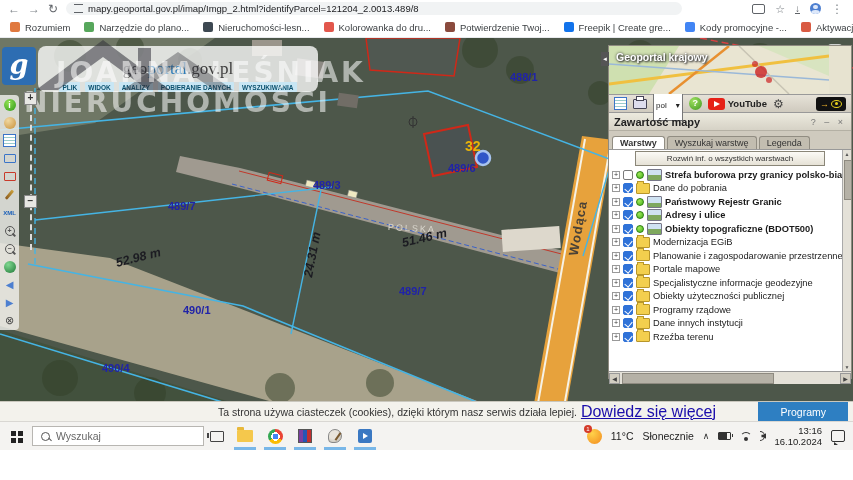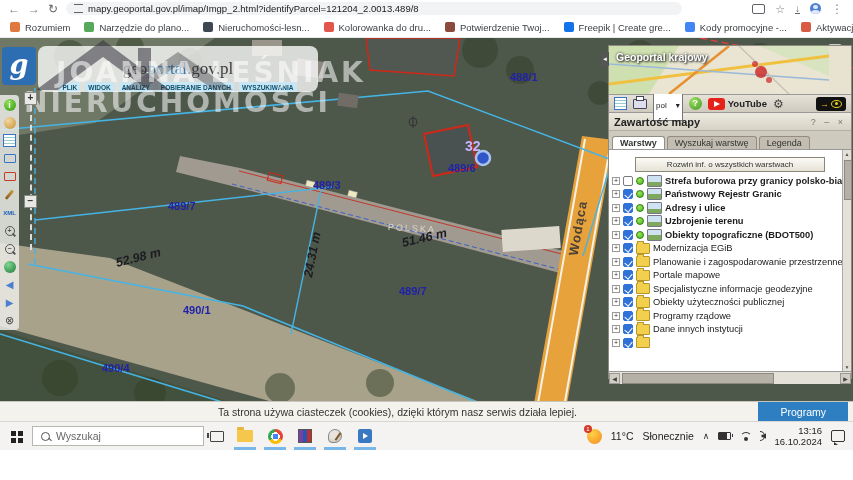--- a/index.html
+++ b/index.html
@@ -16,21 +16,21 @@
   .dl{position:relative;color:#5f6368;font-size:10px;line-height:9px;border-bottom:1.5px solid #5f6368;padding-bottom:0}
   .castico{width:11px;height:8px;border:1.3px solid #5f6368;border-radius:2px;position:relative}
   #bm-row{position:absolute;left:0;top:17px;width:853px;height:21px;background:#fff;border-bottom:1px solid #e8eaed;display:flex;align-items:center;gap:14px;padding-left:10px;box-sizing:border-box}
   .bm{display:flex;align-items:center;gap:5px;font-size:9.5px;color:#3c4043;white-space:nowrap}
   .bm-ico{width:10px;height:10px;border-radius:2px;flex:0 0 auto}
   
   #map{position:absolute;left:0;top:38px;width:853px;height:363px;background:#4d574a;overflow:hidden}
   #mapsvg{position:absolute;left:0;top:0}
   .mlabel{position:absolute;white-space:nowrap;transform-origin:left center}
   .mlabel.parcel{color:#2023a8;font-weight:bold;font-size:11px}
-  .mlabel.houseno{color:#c4b5fd;font-weight:bold;font-size:14px}
+  .mlabel.houseno{color:#eab308;font-weight:bold;font-size:14px}
   .mlabel.meas{color:#1c1c22;font-weight:bold;font-size:12.5px;font-style:italic}
   .mlabel.roadname{color:#d9d6cd;font-size:9px;letter-spacing:2px}
   .mlabel.street{color:#4a4237;font-weight:bold;font-size:13px;letter-spacing:1px}
   
   #wm{position:absolute;left:0;top:0;width:420px;height:130px;z-index:6;pointer-events:none}
   .wm-line{position:absolute;color:rgba(255,255,255,.55);font-weight:bold;letter-spacing:3px;font-size:28px;font-family:"DejaVu Sans",sans-serif}
   
   #gp-box{position:absolute;left:38px;top:8px;width:280px;height:46px;background:rgba(255,255,255,.78);border-radius:8px;z-index:5;padding-top:13px;box-sizing:border-box;text-align:center}
   #gp-title{font-family:"Liberation Serif",serif;font-size:17px;color:#3d3d3d}
   #gp-title .blue{color:#2e7cb8}
@@ -79,21 +79,21 @@
   .blackbtn .arr{color:#f0b32c;font-size:9px;font-weight:bold;line-height:10px}
   .beye{width:11px;height:8px;border:1.4px solid #e8d21f;border-radius:50%;position:relative;box-sizing:border-box}
   .beye::after{content:"";position:absolute;left:2.6px;top:1.1px;width:3px;height:3px;border-radius:50%;background:#e8d21f}
   #ptitle{height:17px;display:flex;align-items:center;padding:0 5px;background:linear-gradient(#eceade,#d6d2c6);border-bottom:1px solid #b4b0a4}
   #ptitle .t{font-weight:bold;font-size:11px;color:#222}
   #ptitle .wbtns{margin-left:auto;color:#777;font-size:9px;letter-spacing:3px}
   #ptabs{height:16px;display:flex;align-items:flex-end;gap:2px;padding:2px 3px 0;background:#cfcabe;border-bottom:1px solid #999}
   .ptab{background:#c2bdb0;border:1px solid #918d82;border-bottom:none;border-radius:3px 3px 0 0;padding:1px 7px;font-size:9px;color:#333}
   .ptab.active{background:#fff;font-weight:bold}
   #plist{position:relative;background:#fff;height:221px;border-bottom:1px solid #999;overflow:hidden}
-  #expandbtn{margin:7px auto 2px;width:188px;height:13px;border:1px solid #8a8678;background:linear-gradient(#fbfaf6,#e6e2d6);font-size:8px;color:#333;text-align:center;line-height:13px}
+  #expandbtn{margin:1px auto 2px;width:188px;height:13px;border:1px solid #8a8678;background:linear-gradient(#fbfaf6,#e6e2d6);font-size:8px;color:#333;text-align:center;line-height:13px}
   .lrow{display:flex;align-items:center;gap:3px;height:13.5px;padding-left:3px}
   .plusbox{width:8px;height:8px;border:1px solid #999;background:#fff;font-size:7px;line-height:6px;text-align:center;color:#333;box-sizing:border-box;flex:0 0 auto}
   .cb{width:10px;height:10px;border:1px solid #7a7a7a;background:#fff;box-sizing:border-box;border-radius:2px;position:relative;flex:0 0 auto}
   .cb.on{background:#2f72d8;border-color:#2f72d8}
   .cb.on::after{content:"";position:absolute;left:2px;top:1px;width:4px;height:6px;border:solid #fff;border-width:0 1.6px 1.6px 0;transform:rotate(40deg)}
   .gdot{width:8px;height:8px;border-radius:50%;background:radial-gradient(circle at 35% 30%,#a0e858,#46b31e);border:1px solid #2d8010;box-sizing:border-box;flex:0 0 auto}
   .mapico{width:13px;height:10px;border:1px solid #778;background:linear-gradient(#cfe2f2 55%,#7ea85e 55%);flex:0 0 auto;border-radius:1px}
   .folder{width:12px;height:9px;background:#f3cf4e;border:1px solid #b8962a;border-radius:1px;position:relative;flex:0 0 auto}
   .folder::before{content:"";position:absolute;left:0;top:-3px;width:5px;height:2px;background:#f3cf4e;border:1px solid #b8962a;border-bottom:none}
   .llabel{white-space:nowrap;overflow:hidden;font-size:9.3px;color:#1a1a1a;flex:1}
@@ -407,43 +407,42 @@
           <div class="lrow">
             <span class="plusbox">+</span>
             <span class="cb"></span>
             <span class="gdot"></span>
             <span class="mapico"></span>
             <span class="llabel b">Strefa buforowa przy granicy polsko-biało</span>
           </div>
           <div class="lrow">
             <span class="plusbox">+</span>
             <span class="cb on"></span>
+            <span class="folder"></span>
+            <span class="llabel">Dane do pobrania</span>
+          </div>
+          <div class="lrow">
+            <span class="plusbox">+</span>
+            <span class="cb on"></span>
             <span class="gdot"></span>
             <span class="mapico"></span>
             <span class="llabel b">Państwowy Rejestr Granic</span>
           </div>
           <div class="lrow">
             <span class="plusbox">+</span>
             <span class="cb on"></span>
             <span class="gdot"></span>
             <span class="mapico"></span>
             <span class="llabel b">Adresy i ulice</span>
           </div>
           <div class="lrow">
             <span class="plusbox">+</span>
             <span class="cb on"></span>
             <span class="gdot"></span>
             <span class="mapico"></span>
-            <span class="llabel b">Uzbrojenie terenu</span>
-          </div>
-          <div class="lrow">
-            <span class="plusbox">+</span>
-            <span class="cb on"></span>
-            <span class="gdot"></span>
-            <span class="mapico"></span>
             <span class="llabel b">Obiekty topograficzne (BDOT500)</span>
           </div>
           <div class="lrow">
             <span class="plusbox">+</span>
             <span class="cb on"></span>
             <span class="folder"></span>
             <span class="llabel">Modernizacja EGiB</span>
           </div>
           <div class="lrow">
             <span class="plusbox">+</span>
@@ -478,38 +477,40 @@
           <div class="lrow">
             <span class="plusbox">+</span>
             <span class="cb on"></span>
             <span class="folder"></span>
             <span class="llabel">Dane innych instytucji</span>
           </div>
           <div class="lrow">
             <span class="plusbox">+</span>
             <span class="cb on"></span>
             <span class="folder"></span>
+            <span class="llabel">Rzeźba terenu</span>
           </div>
         </div>
       <div id="vscroll">
         <span class="varr" style="top:1px">▲</span>
         <div id="vthumb"></div>
         <span class="varr" style="bottom:1px">▼</span>
       </div>
     </div>
     <div id="hscroll">
       <span class="harr">◀</span>
       <div id="hthumb"></div>
       <span class="harr right">▶</span>
     </div>
   </div>
 </div>
 
 <div id="cookiebar">
   <span id="cookie-text">Ta strona używa ciasteczek (cookies), dzięki którym nasz serwis działa lepiej.</span>
+  <span id="cookie-link">Dowiedz się więcej</span>
   <span id="cookie-btn">Programy</span>
 </div>
 
 <div id="taskbar">
   <div id="startbtn">
       <span class="winlogo"></span>
     </div>
   <div id="tsearch">
     <span class="smag"></span>
     <span>Wyszukaj</span>

